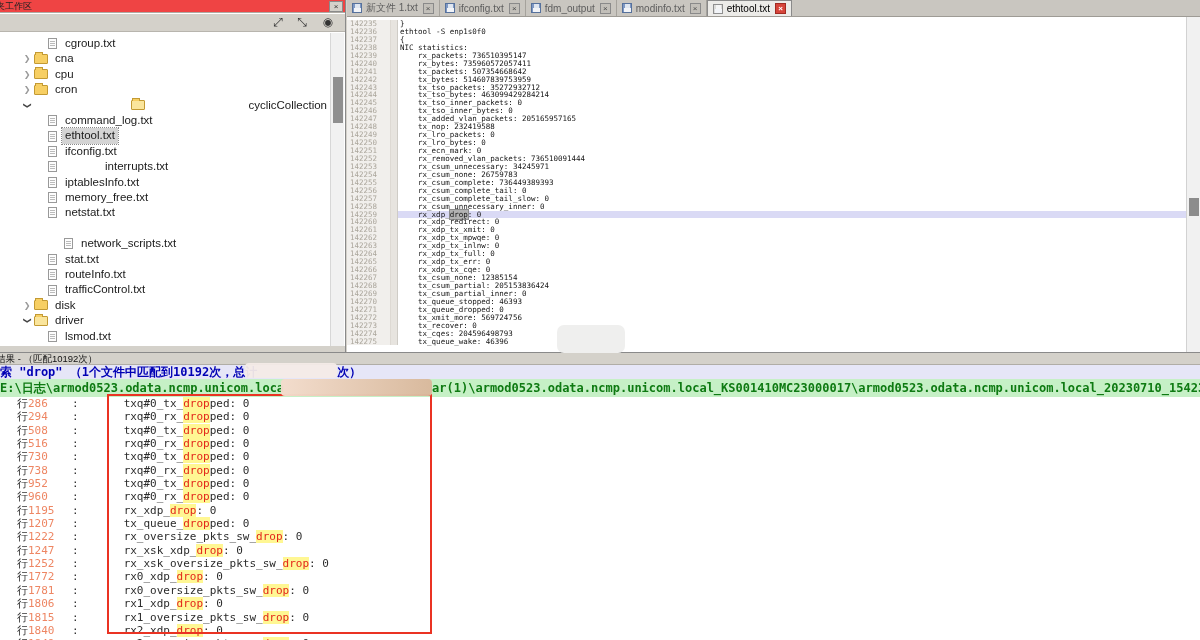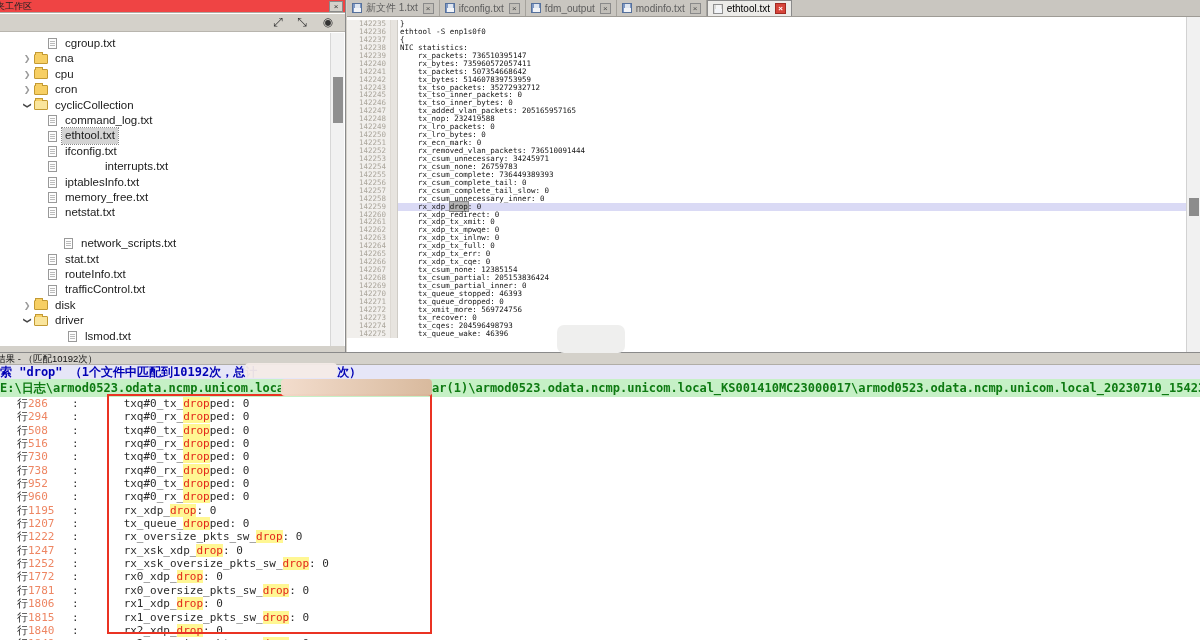--- a/index.html
+++ b/index.html
@@ -53,21 +53,21 @@
   .floppy::after  { content:""; position:absolute; left:1px; bottom:0; width:7px; height:4px; background:#f2f4f8; }
   .tab.active .floppy { background:#dcdcda; border-color:#8f8f8f; }
   .tab.active .floppy::before { background:#f5f5f5; }
   .tab-close { width:11px; height:11px; margin-left:5px; background:#c2bfb9; border:1px solid #8a8a8a;
                color:#4d4d4d; font-size:8px; line-height:9px; text-align:center; flex:none; }
   .tab.active .tab-close { background:#d6443a; border-color:#a02a22; color:#fff; font-weight:bold; }
 
   #editor-body { left:0; top:17px; width:839px; height:335px; background:#fff; overflow:hidden; padding-top:3px; }
   .ed-line { display:flex; height:7.95px; line-height:7.95px;
              font-family:"DejaVu Sans Mono", monospace; font-size:7.5px; }
-  .ed-num { width:44px; background:#f1efec; color:#aba69c; text-align:left; padding-left:12px; flex:none;
+  .ed-num { width:44px; background:#f1efec; color:#aba69c; text-align:left; padding-left:3px; flex:none;
             border-right:1px solid #ddd9d3; }
   .ed-fold { width:7px; background:#e7e4df; border-right:1px solid #cfccc6; flex:none; }
   .ed-txt { flex:1; white-space:pre; color:#141414; padding-left:2px; }
   .ed-line.cur .ed-txt { background:#dadaf5; }
   .ed-match-cur { background:#b2b2b2; outline:1px solid #8c8c8c; }
   #ed-vscroll { left:839px; top:17px; width:14px; height:335px; background:#f1f1f1; border-left:1px solid #d2d2d2; }
   #ed-vscroll-thumb { position:absolute; left:2px; top:181px; width:10px; height:18px; background:#8c8c8c; }
 
   
   #results-panel { left:0; top:352px; width:1200px; height:288px; background:#fff; border-top:1px solid #8a8a8a; }
@@ -123,21 +123,21 @@
       <div class="tree-row" style="padding-left: 22px;">
         <span class="tree-arrow">❯</span>
         <span class="icon-folder"></span>
         <span class="tree-label">cpu</span>
       </div>
       <div class="tree-row" style="padding-left: 22px;">
         <span class="tree-arrow">❯</span>
         <span class="icon-folder"></span>
         <span class="tree-label">cron</span>
       </div>
-      <div class="tree-row" style="padding-left: 22px;">
+      <div class="tree-row" style="padding-left: 22px; justify-content: space-between;">
         <span class="tree-arrow exp">❯</span>
         <span class="icon-folder open"></span>
         <span class="tree-label">cyclicCollection</span>
       </div>
       <div class="tree-row" style="padding-left: 44px;">
         <span class="icon-file"></span>
         <span class="tree-label">command_log.txt</span>
       </div>
       <div class="tree-row selected" style="padding-left: 44px;">
         <span class="icon-file"></span>
@@ -183,21 +183,21 @@
       <div class="tree-row" style="padding-left: 22px;">
         <span class="tree-arrow">❯</span>
         <span class="icon-folder"></span>
         <span class="tree-label">disk</span>
       </div>
       <div class="tree-row" style="padding-left: 22px;">
         <span class="tree-arrow exp">❯</span>
         <span class="icon-folder open"></span>
         <span class="tree-label">driver</span>
       </div>
-      <div class="tree-row" style="padding-left: 64px;">
+      <div class="tree-row" style="padding-left: 44px;">
         <span class="icon-file"></span>
         <span class="tree-label">lsmod.txt</span>
       </div>
     </div>
   <div class="abs" id="ws-vscroll">
     <div id="ws-vscroll-thumb"></div>
   </div>
   <div class="abs" id="ws-bottom"></div>
 </div>
 
@@ -267,20 +267,25 @@
       </div>
       <div class="ed-line">
         <span class="ed-num">142242</span>
         <span class="ed-fold"></span>
         <span class="ed-txt">    tx_bytes: 514607839753959</span>
       </div>
       <div class="ed-line">
         <span class="ed-num">142243</span>
         <span class="ed-fold"></span>
         <span class="ed-txt">    tx_tso_packets: 35272932712</span>
+      </div>
+      <div class="ed-line">
+        <span class="ed-num">142244</span>
+        <span class="ed-fold"></span>
+        <span class="ed-txt">    tx_tso_bytes: 463099429284214</span>
       </div>
       <div class="ed-line">
         <span class="ed-num">142245</span>
         <span class="ed-fold"></span>
         <span class="ed-txt">    tx_tso_inner_packets: 0</span>
       </div>
       <div class="ed-line">
         <span class="ed-num">142246</span>
         <span class="ed-fold"></span>
         <span class="ed-txt">    tx_tso_inner_bytes: 0</span>

